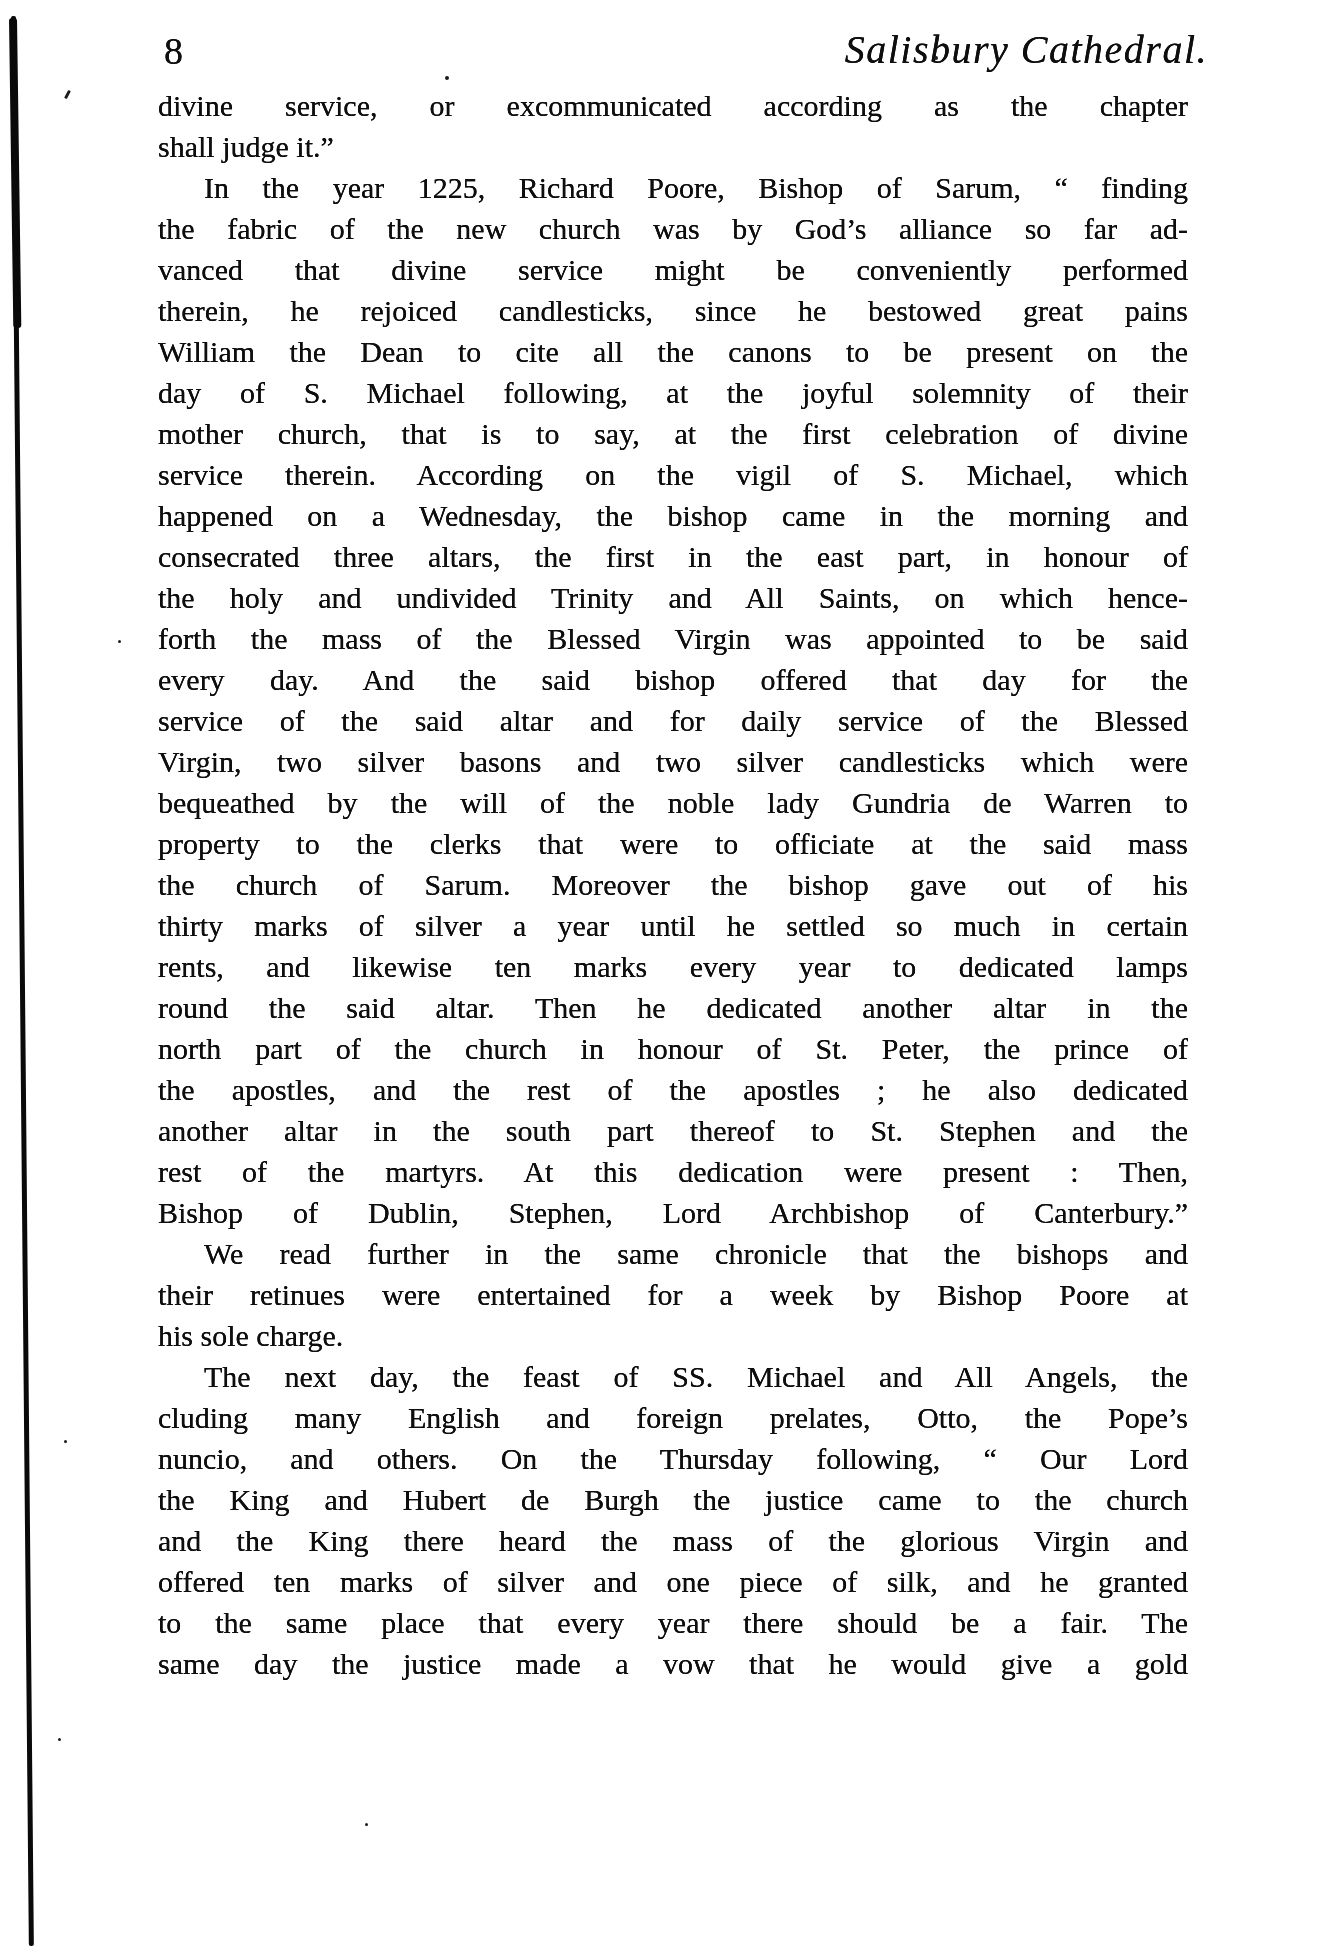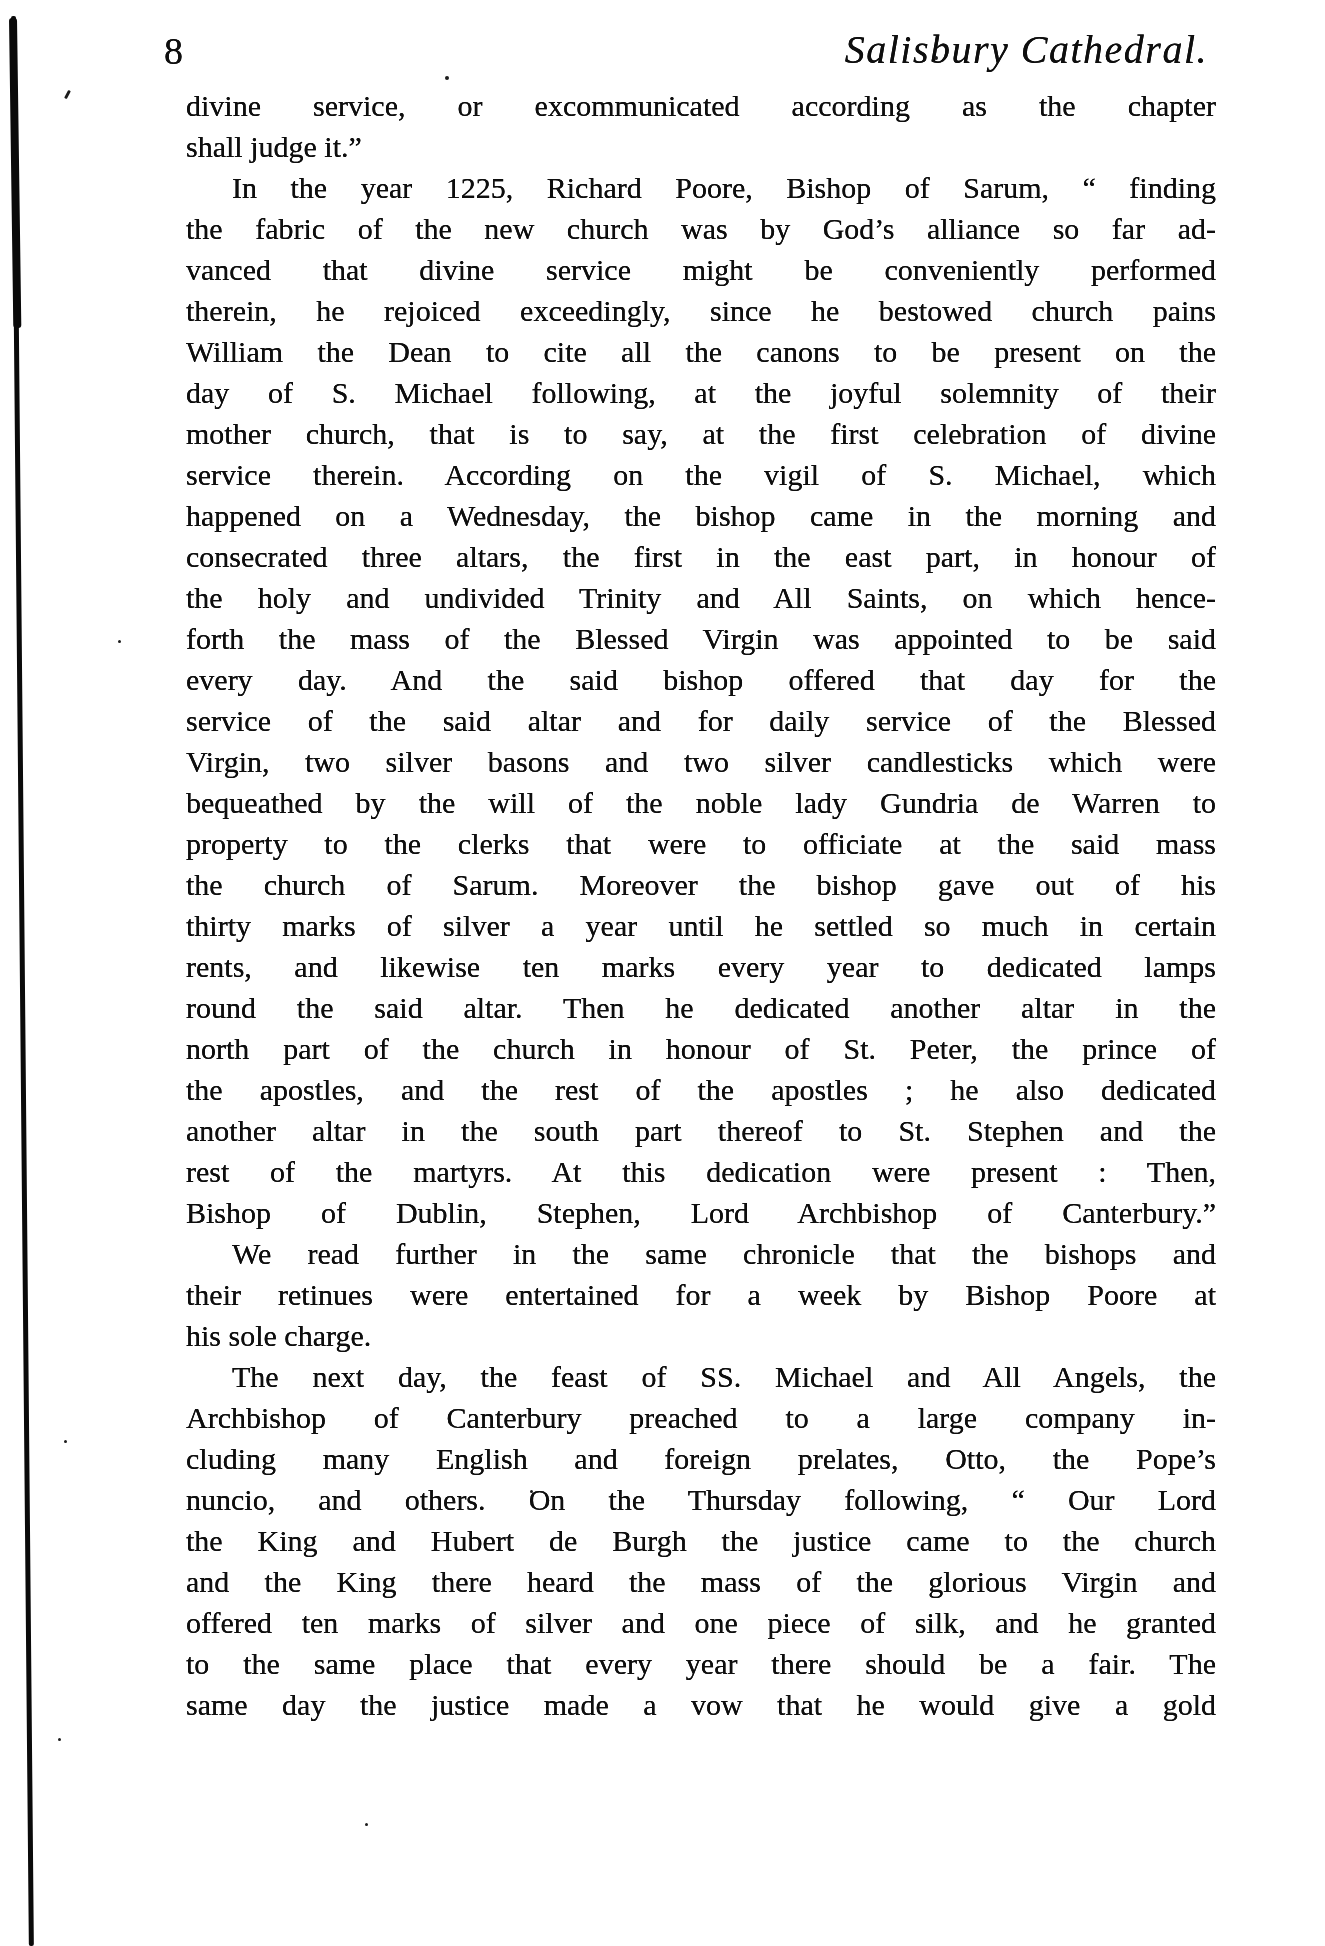--- a/index.html
+++ b/index.html
@@ -68,21 +68,20 @@
   }
 
   .body-text {
     position: absolute;
     left: 158px;
     top: 85px;
     width: 1030px;
     font-size: 30px;
     line-height: 41px;
     text-shadow: 0 0 0.5px #000;
-    margin-left: 28px;
   }
   .line {
     text-align: justify;
     text-align-last: justify;
   }
   .line.para-end { text-align-last: left; }
   .line.indent { text-indent: 46px; }
 
   .speck {
     position: absolute;
@@ -106,21 +105,21 @@
     <span class="pagenum">8</span>
     <span class="running-title">Salisbury Cathedral.</span>
   </header>
 
   <main class="body-text">
       <div class="line">divine service, or excommunicated according as the chapter</div>
       <div class="line para-end">shall judge it.”</div>
       <div class="line indent">In the year 1225, Richard Poore, Bishop of Sarum, “ finding</div>
       <div class="line">the fabric of the new church was by God’s alliance so far ad-</div>
       <div class="line">vanced that divine service might be conveniently performed</div>
-      <div class="line">therein, he rejoiced exceedingly, since he bestowed church pains</div>
+      <div class="line">therein, he rejoiced candlesticks, since he bestowed great pains</div>
       <div class="line">William the Dean to cite all the canons to be present on the</div>
       <div class="line">day of S. Michael following, at the joyful solemnity of their</div>
       <div class="line">mother church, that is to say, at the first celebration of divine</div>
       <div class="line">service therein.  According on the vigil of S. Michael, which</div>
       <div class="line">happened on a Wednesday, the bishop came in the morning and</div>
       <div class="line">consecrated three altars, the first in the east part, in honour of</div>
       <div class="line">the holy and undivided Trinity and All Saints, on which hence-</div>
       <div class="line">forth the mass of the Blessed Virgin was appointed to be said</div>
       <div class="line">every day.  And the said bishop offered that day for the</div>
       <div class="line">service of the said altar and for daily service of the Blessed</div>
@@ -133,21 +132,20 @@
       <div class="line">round the said altar.  Then he dedicated another altar in the</div>
       <div class="line">north part of the church in honour of St. Peter, the prince of</div>
       <div class="line">the apostles, and the rest of the apostles ; he also dedicated</div>
       <div class="line">another altar in the south part thereof to St. Stephen and the</div>
       <div class="line">rest of the martyrs.  At this dedication were present :  Then,</div>
       <div class="line">Bishop of Dublin, Stephen, Lord Archbishop of Canterbury.”</div>
       <div class="line indent">We read further in the same chronicle that the bishops and</div>
       <div class="line">their retinues were entertained for a week by Bishop Poore at</div>
       <div class="line para-end">his sole charge.</div>
       <div class="line indent">The next day, the feast of SS. Michael and All Angels, the</div>
-      <div class="line">Archbishop of Canterbury preached to a large company in-</div>
       <div class="line">cluding many English and foreign prelates, Otto, the Pope’s</div>
       <div class="line">nuncio, and others.  On the Thursday following, “ Our Lord</div>
       <div class="line">the King and Hubert de Burgh the justice came to the church</div>
       <div class="line">and the King there heard the mass of the glorious Virgin and</div>
       <div class="line">offered ten marks of silver and one piece of silk, and he granted</div>
       <div class="line">to the same place that every year there should be a fair.  The</div>
       <div class="line">same day the justice made a vow that he would give a gold</div>
     </main>
 
   <div class="speck tick" style="left:66px; top:90px; width:3px; height:9px;"></div>

